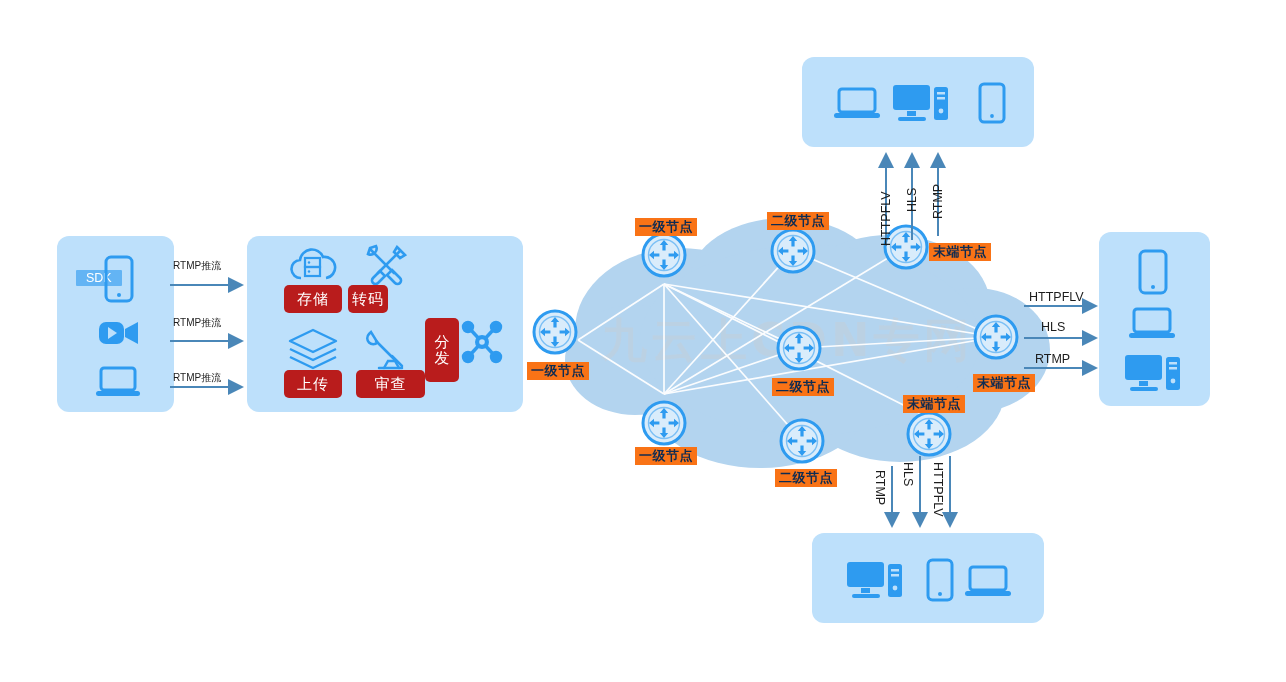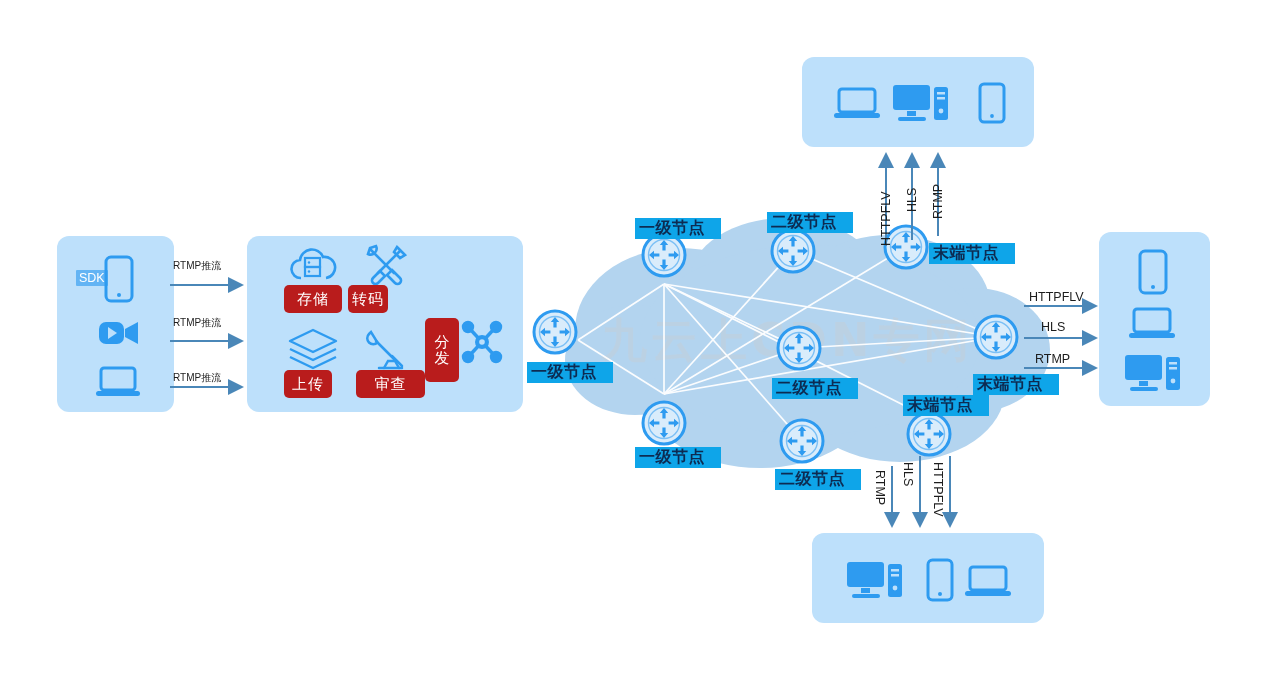--- a/index.html
+++ b/index.html
@@ -9,23 +9,23 @@
   }
   #stage{position:absolute;left:0;top:0;width:1286px;height:682px;}
 
   
   .panel{
     position:absolute;background:#bde0fb;border-radius:12px;
   }
 
   
   .tag{
-    position:absolute;background:#0ea5e9;color:#0d2b52;
+    position:absolute;background:#f97316;color:#0d2b52;
     font-weight:bold;white-space:nowrap;line-height:1;
-    padding:2px 16px 3px 4px;font-size:16px;letter-spacing:.5px;
+    padding:2px 4px 3px 4px;font-size:13px;letter-spacing:.5px;
   }
 
   
   .pill{
     position:absolute;background:#b91c1c;color:#ffffff;
     border-radius:5px;display:flex;align-items:center;justify-content:center;
     font-size:15px;font-weight:normal;letter-spacing:1px;
   }
   .pill.vert{
     flex-direction:column;line-height:1.05;font-size:15px;letter-spacing:0;
@@ -38,21 +38,21 @@
     line-height:1;
   }
   .alabel.cn{font-size:10px;}
   .alabel.rot{
     transform-origin:left top;
   }
 
   
   .sdk-badge{
     position:absolute;background:#63b4f4;color:#ffffff;font-size:12.5px;
-    padding:1px 3px;line-height:1.15;border-radius:1px;
+    padding:1px 10px;line-height:1.15;border-radius:1px;
   }
 
   .wm{
     position:absolute;color:#c3cfdb;opacity:.55;font-size:46px;
     font-weight:bold;letter-spacing:4px;white-space:nowrap;
     font-family:"DejaVu Sans","Liberation Sans",sans-serif;
   }
   svg{display:block;overflow:visible;}
   .icon-abs{position:absolute;}
 </style>
@@ -154,21 +154,21 @@
   </svg>
   <div class="pill" style="left:348px;top:285px;width:40px;height:28px;">转码</div>
 
   <svg class="icon-abs" style="left:287px;top:328px;" width="52" height="42">
     <g fill="none" stroke="#2e9bf0" stroke-width="2.4" stroke-linejoin="round">
       <path d="M26 2 L49 13 L26 24 L3 13 Z"></path>
       <path d="M3 21 L26 32 L49 21"></path>
       <path d="M3 29 L26 40 L49 29"></path>
     </g>
   </svg>
-  <div class="pill" style="left:284px;top:370px;width:48px;height:28px;">上传</div>
+  <div class="pill" style="left:284px;top:370px;width:58px;height:28px;">上传</div>
 
   <svg class="icon-abs" style="left:362px;top:328px;" width="48" height="42">
     <g stroke="#2e9bf0" stroke-width="2.5" fill="none" stroke-linecap="round">
       <path d="M7 6 a6 6 0 1 0 8.5 8.5 L9 4 Z"></path>
       <path d="M14 13 L34 33"></path>
       <path d="M30 28 L40 38"></path>
       <path d="M17 40 L40 40"></path>
       <path d="M22 40 L26 33 L33 33 L37 40"></path>
     </g>
   </svg>

